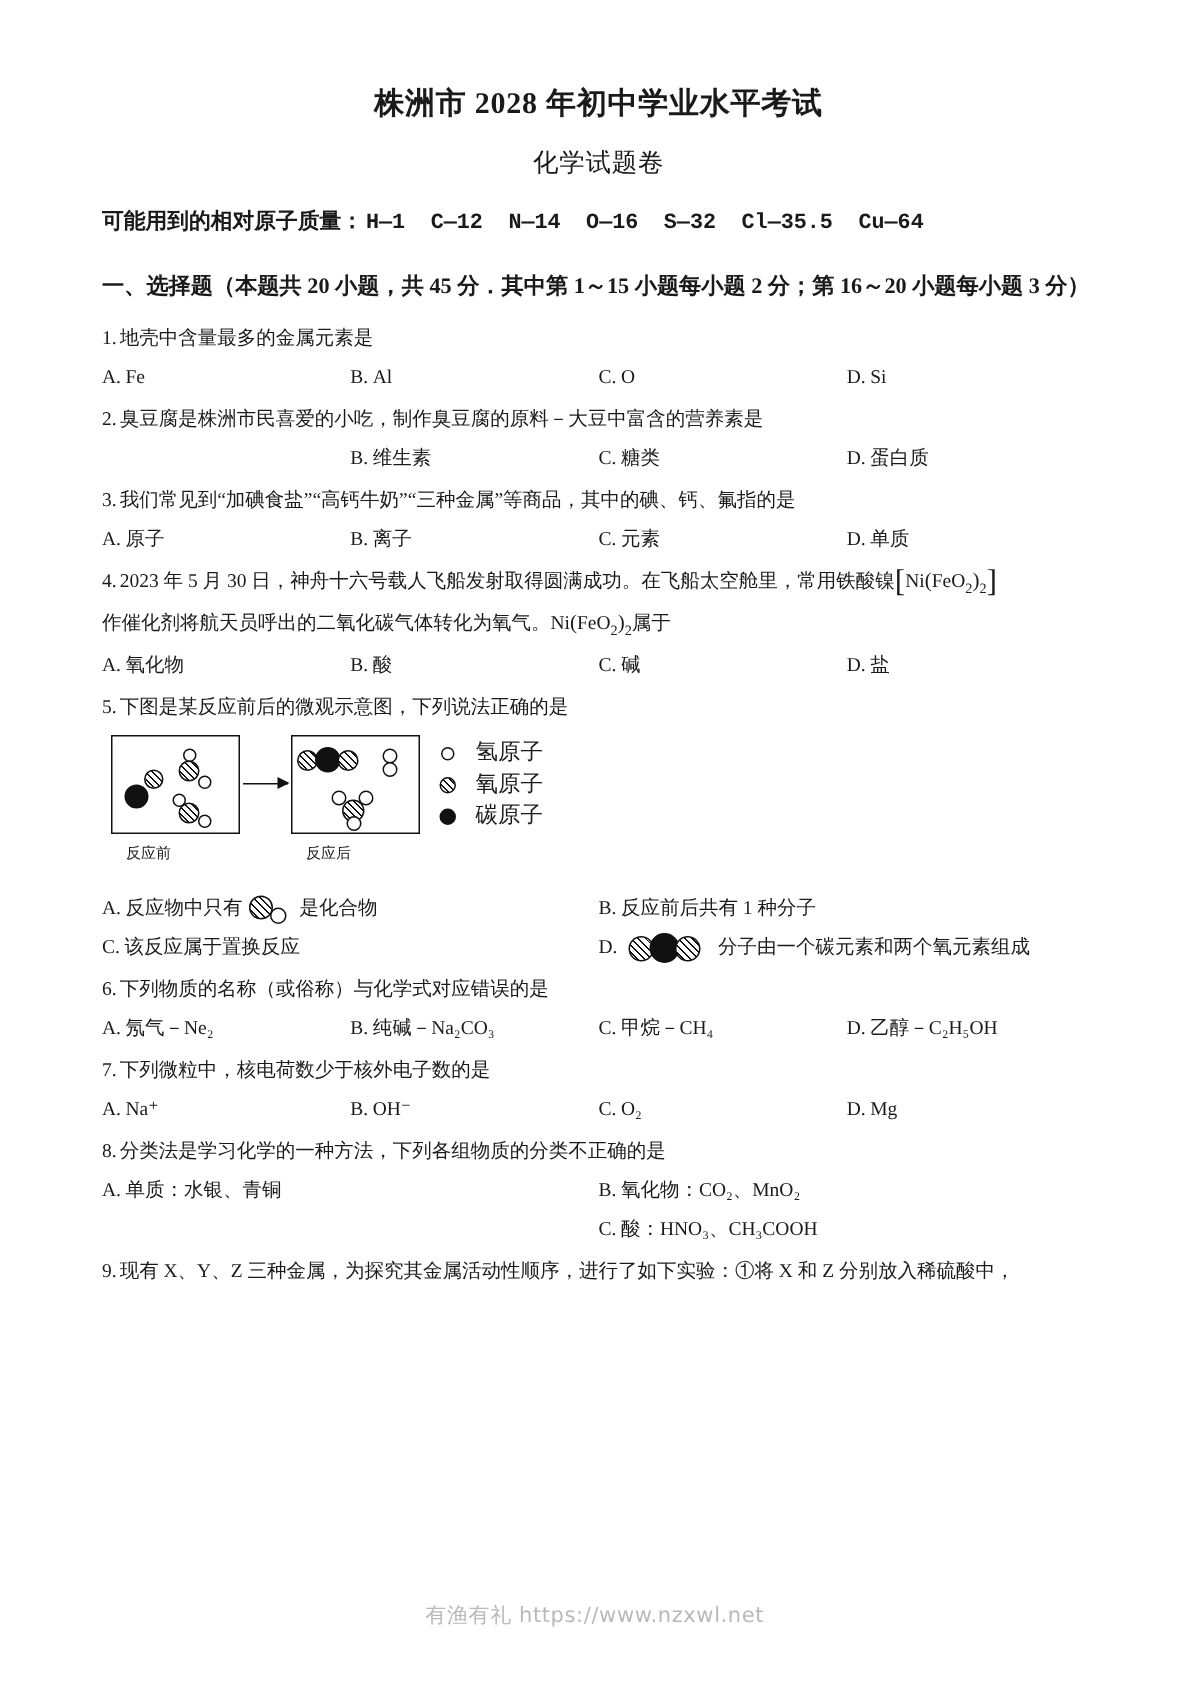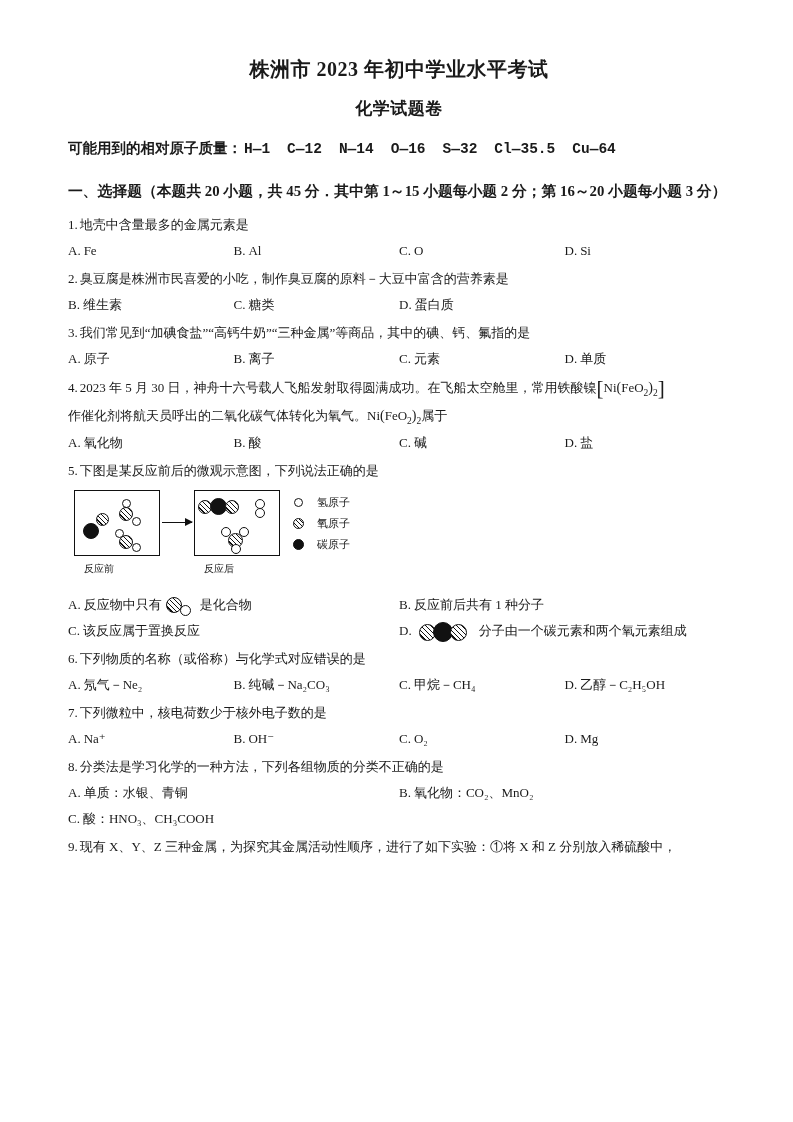--- a/index.html
+++ b/index.html
@@ -35,21 +35,21 @@
     text-align: center;
     font-size: 20px;
     font-weight: bold;
     letter-spacing: 0.5px;
     margin: 0 0 16px 0;
     line-height: 1.3;
   }
   .doc-subtitle {
     text-align: center;
     font-size: 17px;
-    font-weight: bold;
+    font-weight: normal;
     letter-spacing: 0.5px;
     margin: 0 0 18px 0;
     line-height: 1.3;
   }
   .atomic-line {
     font-size: 14.5px;
     font-weight: bold;
     margin: 0 0 16px 0;
     line-height: 1.5;
     white-space: nowrap;
@@ -74,20 +74,21 @@
     line-height: 2.0;
     margin: 0;
   }
   .q-stem .num { margin-right: 2px; }
 
   .options-row {
     display: flex;
     font-size: 13px;
     line-height: 2.0;
     width: 100%;
+    justify-content: flex-end;
   }
   .options-row.cols4 > .opt { width: 25%; }
   .options-row.cols2 > .opt { width: 50%; }
   .opt {
     white-space: nowrap;
   }
   .opt .lab { margin-right: 3px; }
 
   
   .formula { font-family: "Liberation Serif", serif; white-space: nowrap; }
@@ -144,21 +145,21 @@
     border: 1.4px solid #111;
     background-color: #fdfdfd;
     background-image: repeating-linear-gradient(
       45deg, #111 0px, #111 0.9px, rgba(0,0,0,0) 0.9px, rgba(0,0,0,0) 3.4px);
   }
 
   
   .legend {
     position: absolute;
     left: 225px; top: 4px;
-    font-size: 11px;
+    font-size: 15px;
     line-height: 21px;
   }
   .legend .lrow { display: flex; align-items: center; height: 21px; }
   .legend .swatch {
     width: 11px; height: 11px; border-radius: 50%;
     box-sizing: border-box; margin-right: 13px; flex: 0 0 auto;
   }
   .legend .swatch.h { background: #fff; border: 1.3px solid #111; width: 9px; height: 9px; margin-left: 1px; margin-right: 14px;}
   .legend .swatch.o {
     border: 1.3px solid #111;
@@ -191,21 +192,21 @@
     font-family: "DejaVu Sans", "Liberation Sans", sans-serif;
     letter-spacing: 0.4px;
   }
 </style>
 </head>
 <body>
 
 <div class="page">
   <div class="content">
 
-    <div class="doc-title">株洲市 2023 年初中学业水平考试</div>
+    <div class="doc-title">株洲市 2028 年初中学业水平考试</div>
     <div class="doc-subtitle">化学试题卷</div>
 
     <div class="atomic-line">
       <span class="label">可能用到的相对原子质量：</span><span class="mass">H—1</span><span class="mass">C—12</span><span class="mass">N—14</span><span class="mass">O—16</span><span class="mass">S—32</span><span class="mass">Cl—35.5</span><span class="mass">Cu—64</span>
     </div>
 
     <div class="section-heading">一、选择题（本题共 20 小题，共 45 分．其中第 1～15 小题每小题 2 分；第 16～20 小题每小题 3 分）</div>
 
     <div class="question">
       <p class="q-stem">
@@ -366,13 +367,14 @@
     </div>
 
     <div class="question">
       <p class="q-stem">
         <span class="num">9.</span><span>现有 X、Y、Z 三种金属，为探究其金属活动性顺序，进行了如下实验：①将 X 和 Z 分别放入稀硫酸中，</span>
       </p>
     </div>
 
   </div>
 
+  <div class="watermark">有渔有礼 https://www.nzxwl.net</div>
 </div>
 
 </body></html>

